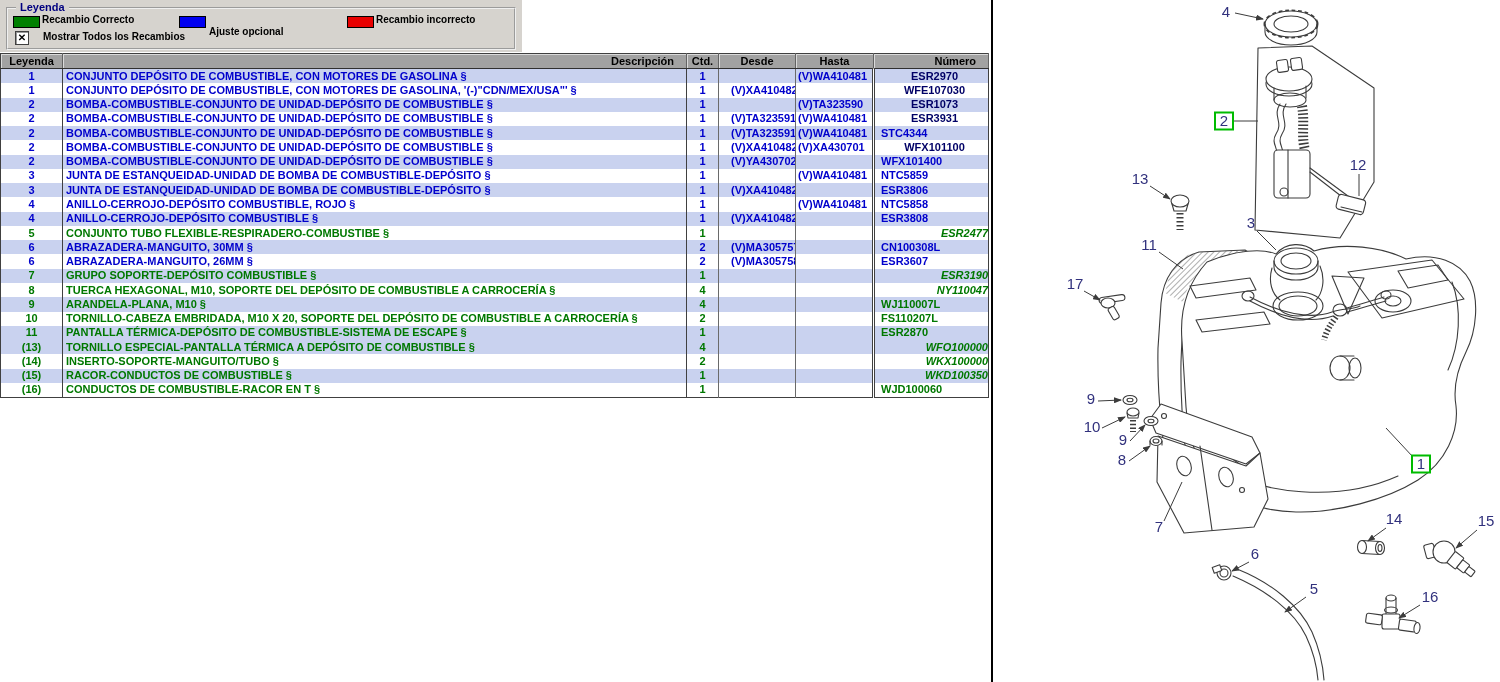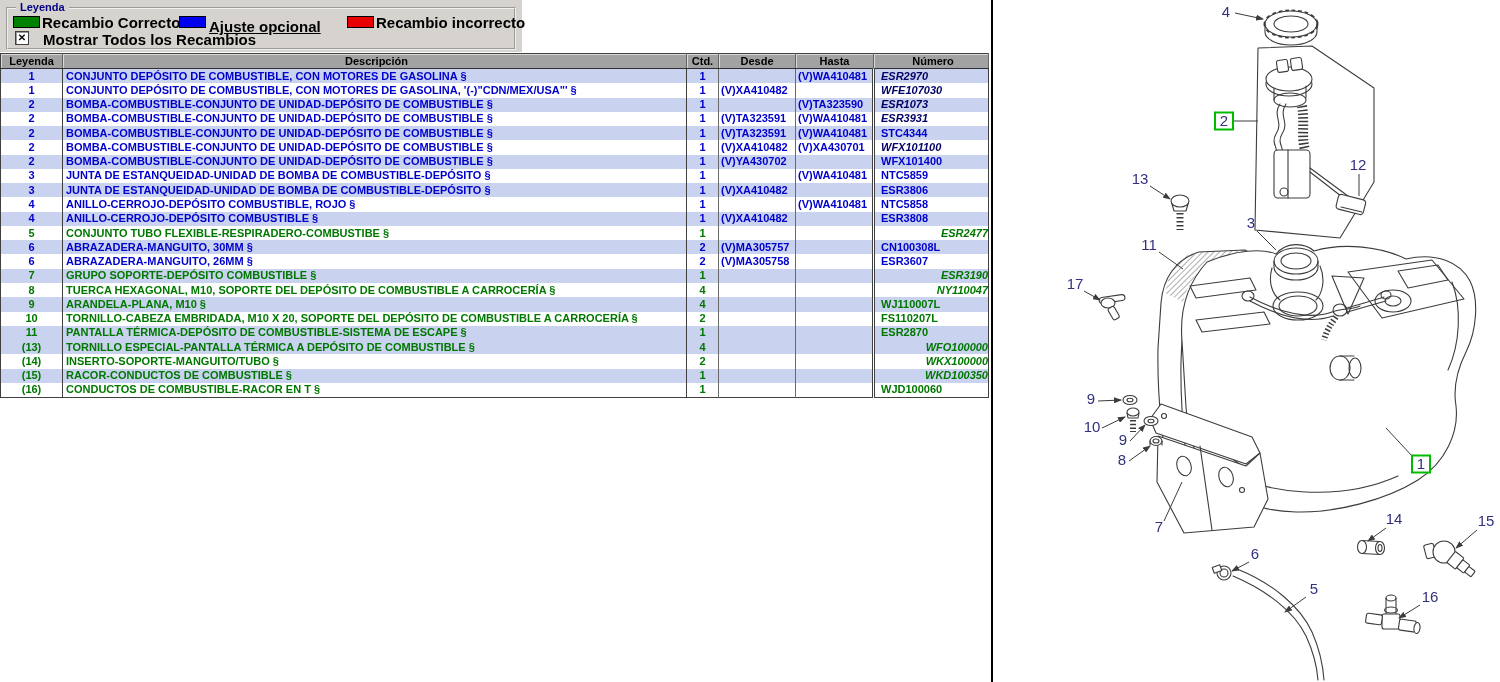--- a/index.html
+++ b/index.html
@@ -6,44 +6,44 @@
   body{width:1500px;height:682px;position:relative;background:#fff;overflow:hidden;
        font-family:"Liberation Sans",sans-serif;}
 
   
   .legend-panel{position:absolute;left:0;top:0;width:522px;height:52px;background:#D6D3CE;}
   .groupbox{position:absolute;left:6px;top:7px;width:506px;height:39px;
             border:2px groove #efefef;}
   .groupbox-title{position:absolute;left:8px;top:-8px;background:#D6D3CE;padding:0 4px;
             font-size:11px;font-weight:bold;color:#000080;}
   .sw{position:absolute;width:25px;height:10px;border:1px solid #000;}
-  .leg-label{position:absolute;font-size:15px;font-weight:bold;color:#000;white-space:nowrap;text-align:center;}
+  .leg-label{position:absolute;font-size:10px;font-weight:bold;color:#000;white-space:nowrap;text-align:center;}
   .cb{position:absolute;width:12px;height:12px;background:#fff;border:1px solid #404040;
       box-shadow:inset 1px 1px 0 #999;font-size:10px;line-height:12px;text-align:center;
       font-weight:bold;color:#000;}
 
   
   .table-wrap{position:absolute;left:0;top:53px;width:990px;}
   table{border-collapse:collapse;table-layout:fixed;width:989px;
         font-size:11px;font-weight:bold;border:1px solid #404040;}
   th{background:#A2A2A2;color:#000;height:14px;font-size:11px;font-weight:bold;
      border-right:1px solid #636363;border-bottom:1px solid #303030;
-     box-shadow:inset 1px 1px 0 #DADADA;padding:0 0 0 4px;text-align:center;white-space:nowrap;}
+     box-shadow:inset 1px 1px 0 #DADADA;padding:0 12px 0 4px;text-align:right;white-space:nowrap;}
   th.center{text-align:center;padding:0;}
   td{height:14.28px;line-height:13px;padding:0;white-space:nowrap;overflow:hidden;}
   tr.alt{background:#C9D2EF;}
   tr.plain{background:#FFFFFF;}
   td.c-ley{text-align:center;border-right:1px solid #404040;}
   td.c-desc{padding-left:3px;border-right:1px solid #404040;}
   td.c-ctd{text-align:center;border-right:1px solid #6a6a6a;}
-  td.c-desde{padding-left:2px;border-right:1px solid #6a6a6a;}
+  td.c-desde{padding-left:12px;border-right:1px solid #6a6a6a;}
   td.c-hasta{padding-left:2px;border-right:3px double #404040;margin-top:48px;}
   td.c-num{padding-left:6px;}
   tr.b td{color:#0000CC;}
-  tr.b td.c-num.it{color:#000066;font-style:italic;}
+  tr.b td.c-num.it{color:#000066;text-align:center;}
   tr.g td{color:#007800;}
   tr.g td.c-num.it{font-style:italic;text-align:right;}
 
   
   .pane-divider{position:absolute;left:991px;top:0;width:2px;height:682px;background:#000;}
   .diagram{position:absolute;left:993px;top:0;width:507px;height:682px;}
   .diagram svg{display:block;}
   svg *{vector-effect:non-scaling-stroke;}
   .art{stroke:#3c3c3c;stroke-width:1.1;fill:none;stroke-linecap:round;stroke-linejoin:round;}
   .artw{stroke:#3c3c3c;stroke-width:1.1;fill:#ffffff;stroke-linejoin:round;}
@@ -55,21 +55,21 @@
 </head>
 <body>
 
 <div class="legend-panel">
   <div class="groupbox">
     <span class="groupbox-title">Leyenda</span>
   </div>
   <div class="sw" style="left:13px;top:16px;background:#008000;"></div>
   <span class="leg-label" style="left:42px;top:14px;">Recambio Correcto</span>
   <div class="sw" style="left:179px;top:16px;background:#0000F0;"></div>
-  <span class="leg-label" style="left:209px;top:18px;text-decoration:underline;">Ajuste opcional</span>
+  <span class="leg-label" style="left:209px;top:26px;">Ajuste opcional</span>
   <div class="sw" style="left:347px;top:16px;background:#E80000;"></div>
   <span class="leg-label" style="left:376px;top:14px;">Recambio incorrecto</span>
   <div class="cb" style="left:15px;top:31px;">✕</div>
   <span class="leg-label" style="left:43px;top:31px;">Mostrar Todos los Recambios</span>
 </div>
 
 <div class="table-wrap">
   <table>
     <colgroup>
       <col style="width:62px">

